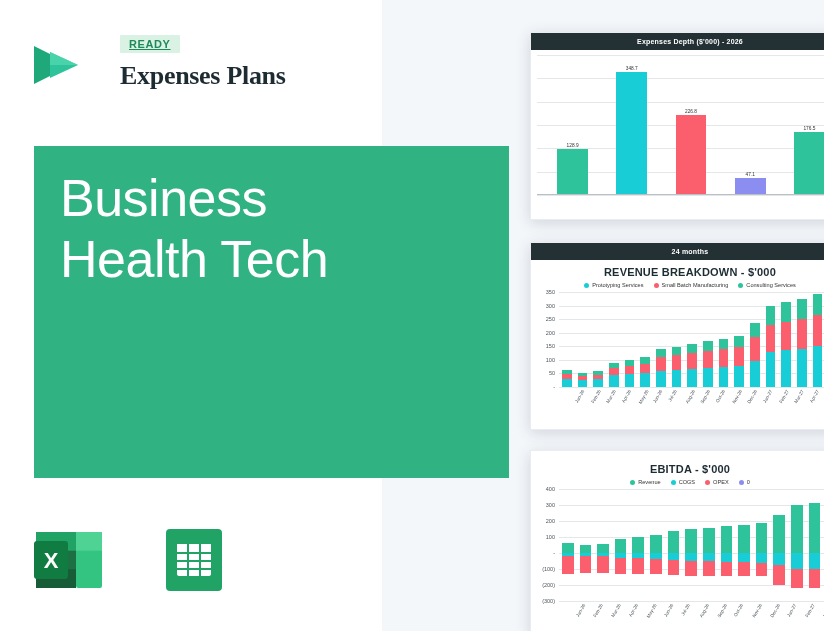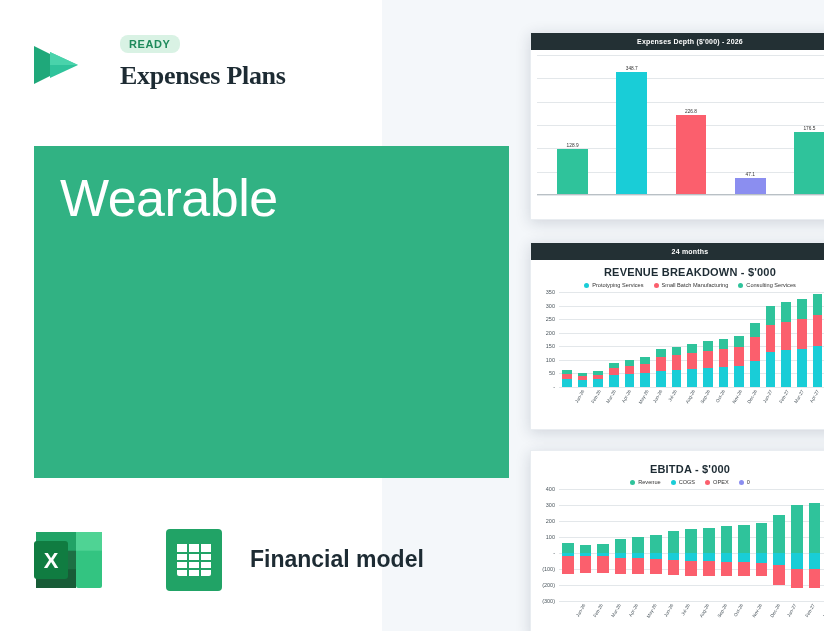--- a/index.html
+++ b/index.html
@@ -15,21 +15,21 @@
   #page { position:absolute; inset:0; background:#ffffff; }
   #right-bg { position:absolute; left:382px; top:0; width:442px; height:631px; background:#f4f7fa; }
 
   
   #logo-block { position:absolute; left:28px; top:30px; width:320px; height:72px; }
   #logo-mark { position:absolute; left:0px; top:6px; width:58px; height:58px; }
   #logo-text { position:absolute; left:92px; top:4px; }
   .ready-badge {
     display:inline-block; background:#d9f2e4; color:#1e8a5b;
     font-size:11px; font-weight:bold; letter-spacing:0.6px;
-    padding:3px 9px 3px 9px; border-radius:8px;
+    padding:3px 9px 3px 9px; border-radius:1px;text-decoration:underline;
   }
   #brand-name {
     margin-top:8px; font-size:26px; font-weight:bold; color:#1d2b33;
     letter-spacing:-0.3px; font-family:"Liberation Serif", serif;
   }
 
   
   #hero {
     position:absolute; left:34px; top:146px; width:475px; height:332px;
     background:#31b283;
@@ -104,21 +104,22 @@
       </svg>
     </div>
     <div id="logo-text">
       <span class="ready-badge">READY</span>
       <div id="brand-name">Expenses Plans</div>
     </div>
   </div>
 
   <div id="hero">
     <div id="hero-title">
-      <div>Wearable</div>
+      <div>Business</div>
+      <div>Health Tech</div>
     </div>
   </div>
 
   <div id="footer">
     <div id="excel-icon">
       <svg width="72" height="72" viewBox="0 0 72 72">
         <rect x="2" y="8" width="40" height="56" rx="2" fill="#1d7044"></rect>
         <rect x="2" y="8" width="40" height="18.7" fill="#21a366"></rect>
         <rect x="2" y="45.3" width="40" height="18.7" fill="#185c37"></rect>
         <rect x="42" y="8" width="26" height="56" rx="2" fill="#33c481"></rect>
@@ -134,21 +135,20 @@
         <rect x="19" y="20" width="34" height="6" fill="#ffffff"></rect>
         <g stroke="#21a366" stroke-width="2">
           <line x1="19" y1="29" x2="53" y2="29"></line>
           <line x1="19" y1="37" x2="53" y2="37"></line>
           <line x1="19" y1="45" x2="53" y2="45"></line>
           <line x1="30" y1="20" x2="30" y2="52"></line>
           <line x1="42" y1="20" x2="42" y2="52"></line>
         </g>
       </svg>
     </div>
-    <div id="footer-label">Financial model</div>
   </div>
 
   <div class="card" id="card1">
     <div class="card-header-bar">Expenses Depth ($'000) - 2026</div>
     <div class="plot" id="c1-plot">
         <div class="gridline" style="top:140px"></div>
         <div class="gridline" style="top:116.66666666666667px"></div>
         <div class="gridline" style="top:93.33333333333334px"></div>
         <div class="gridline" style="top:70px"></div>
         <div class="gridline" style="top:46.66666666666667px"></div>

